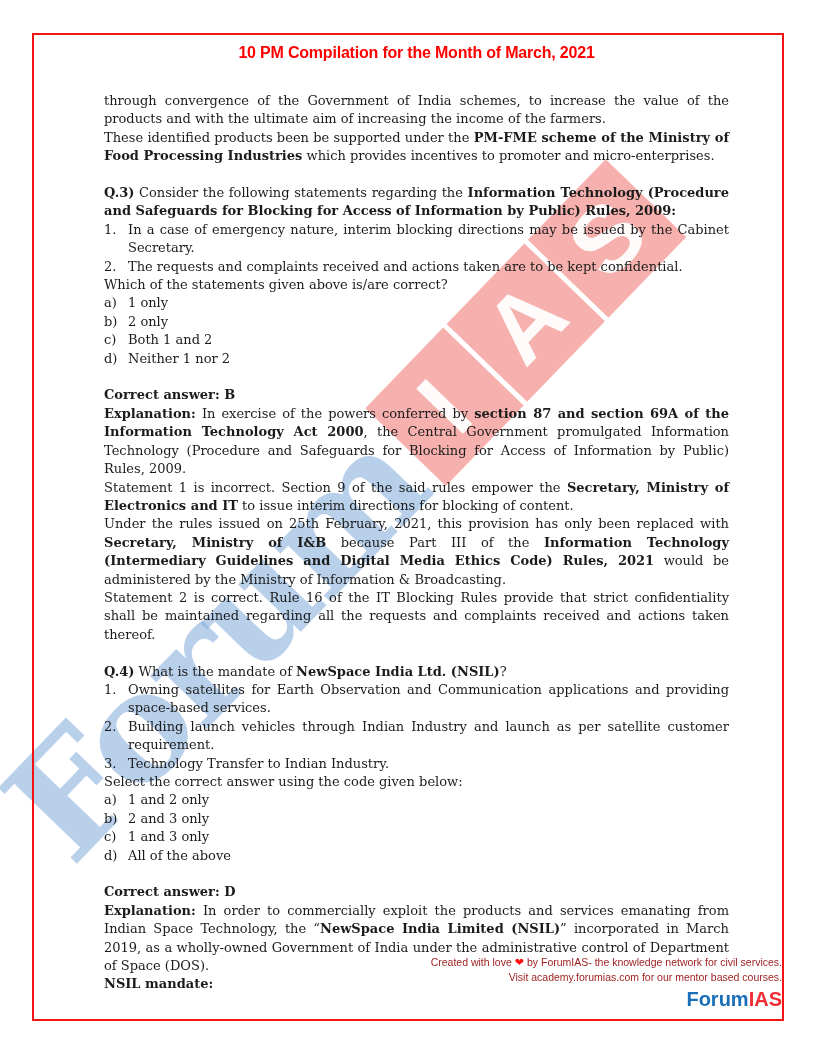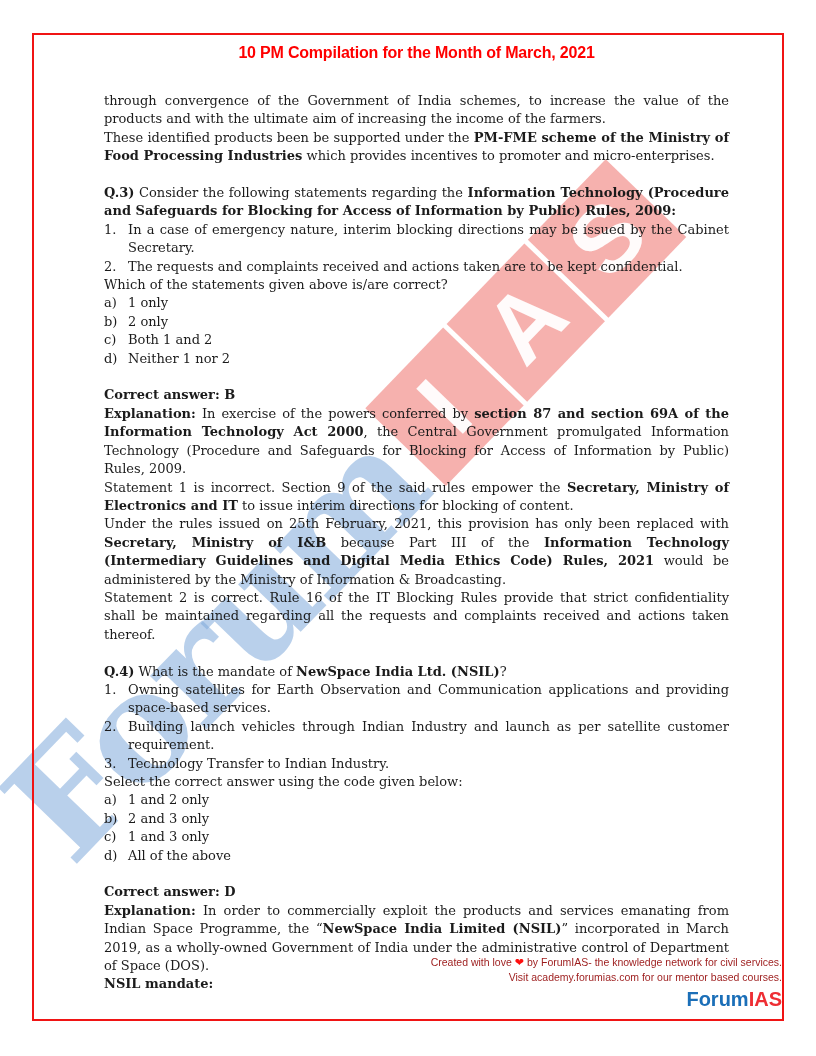--- a/index.html
+++ b/index.html
@@ -135,21 +135,21 @@
         <div class="para list"><span class="marker">1.</span><span>Owning satellites for Earth Observation and Communication applications and providing space-based services.</span></div>
         <div class="para list"><span class="marker">2.</span><span>Building launch vehicles through Indian Industry and launch as per satellite customer requirement.</span></div>
         <div class="para list"><span class="marker">3.</span><span>Technology Transfer to Indian Industry.</span></div>
         <div class="para body"><span>Select the correct answer using the code given below:</span></div>
         <div class="para option"><span class="marker">a)</span><span>1 and 2 only</span></div>
         <div class="para option"><span class="marker">b)</span><span>2 and 3 only</span></div>
         <div class="para option"><span class="marker">c)</span><span>1 and 3 only</span></div>
         <div class="para option"><span class="marker">d)</span><span>All of the above</span></div>
         <div class="spacer"></div>
         <div class="para body"><span class="b">Correct answer: D</span></div>
-        <div class="para body"><span class="b">Explanation:</span><span> In order to commercially exploit the products and services emanating from Indian Space Programme, the “</span><span class="b">NewSpace India Limited (NSIL)</span><span>” incorporated in March 2019, as a wholly-owned Government of India under the administrative control of Department of Space (DOS).</span></div>
+        <div class="para body"><span class="b">Explanation:</span><span> In order to commercially exploit the products and services emanating from Indian Space Technology, the “</span><span class="b">NewSpace India Limited (NSIL)</span><span>” incorporated in March 2019, as a wholly-owned Government of India under the administrative control of Department of Space (DOS).</span></div>
         <div class="para body"><span class="b">NSIL mandate:</span></div>
       </div>
   </div>
 
   <div class="footer">
     <div class="f-line1">
       <span>Created with love</span><span class="heart">❤</span><span>by ForumIAS- the knowledge network for civil services.</span>
     </div>
     <div class="f-line2">Visit academy.forumias.com for our mentor based courses.</div>
     <div class="f-logo">

